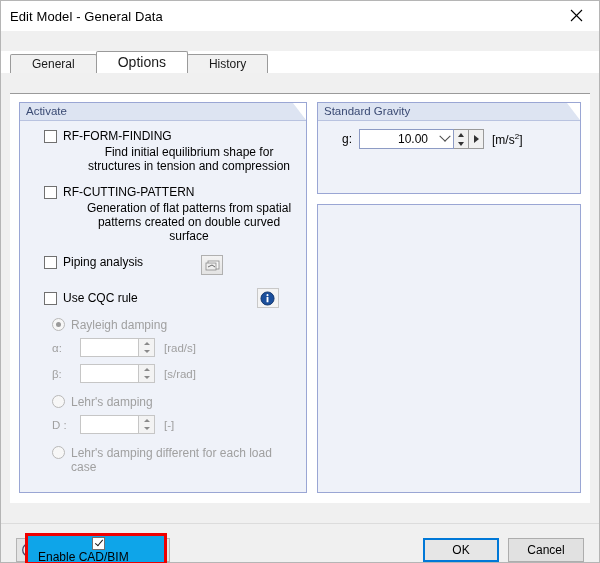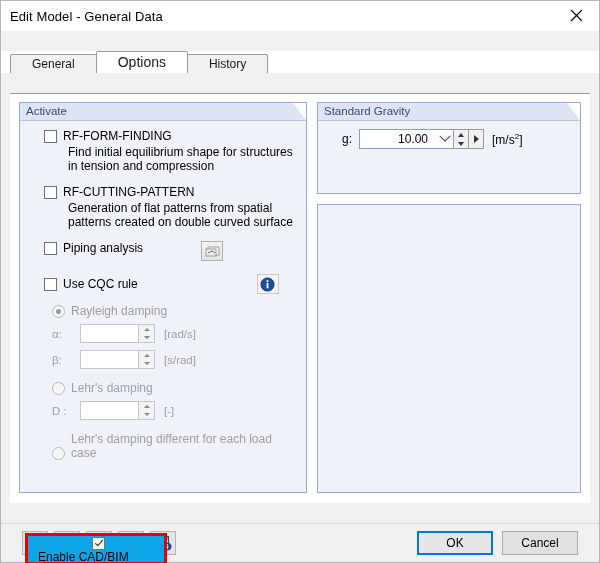--- a/index.html
+++ b/index.html
@@ -159,28 +159,29 @@
     content: "";
     position: absolute;
     left: 4px; top: 0px;
     width: 3px; height: 7px;
     border: solid #1a1a1a;
     border-width: 0 1.6px 1.6px 0;
     transform: rotate(40deg);
   }
   .cb-label { margin-left: 6px; line-height: 14px; font-size: 12px; }
   .cb-desc {
-    margin: 1px 0 0 24px;
+    margin: 1px 0 0 36px;
     line-height: 14px;
     font-size: 12px;
     color: #000000;
+    text-align: center;
   }
   .block { margin-bottom: 12px; }
 
-  .radio-row { display: flex; align-items: flex-end; margin-bottom: 6px; }
+  .radio-row { display: flex; align-items: flex-start; margin-bottom: 6px; }
   .radio {
     width: 13px; height: 13px;
     border: 1px solid #b8b8b8;
     border-radius: 50%;
     background: #f7f7f7;
     box-sizing: border-box;
     flex: 0 0 auto;
     position: relative;
   }
   .radio.sel::after {
@@ -316,22 +317,22 @@
     flex-direction: column;
   }
 
   
   .bottombar {
     height: 38px;
     flex: 0 0 auto;
     background: #f0f0f0;
     border-top: 1px solid #dcdcdc;
     display: flex;
-    align-items: center;
-    padding: 0 21px;
+    align-items: flex-end;
+    padding: 0 15px;
     position: relative;
   }
   .tool-icons { display: flex; gap: 6px; }
   .tool-btn {
     width: 26px; height: 24px;
     border: 1px solid #b4b4b4;
     background: #e4e4e4;
     box-sizing: border-box;
     display: flex;
     align-items: center;

